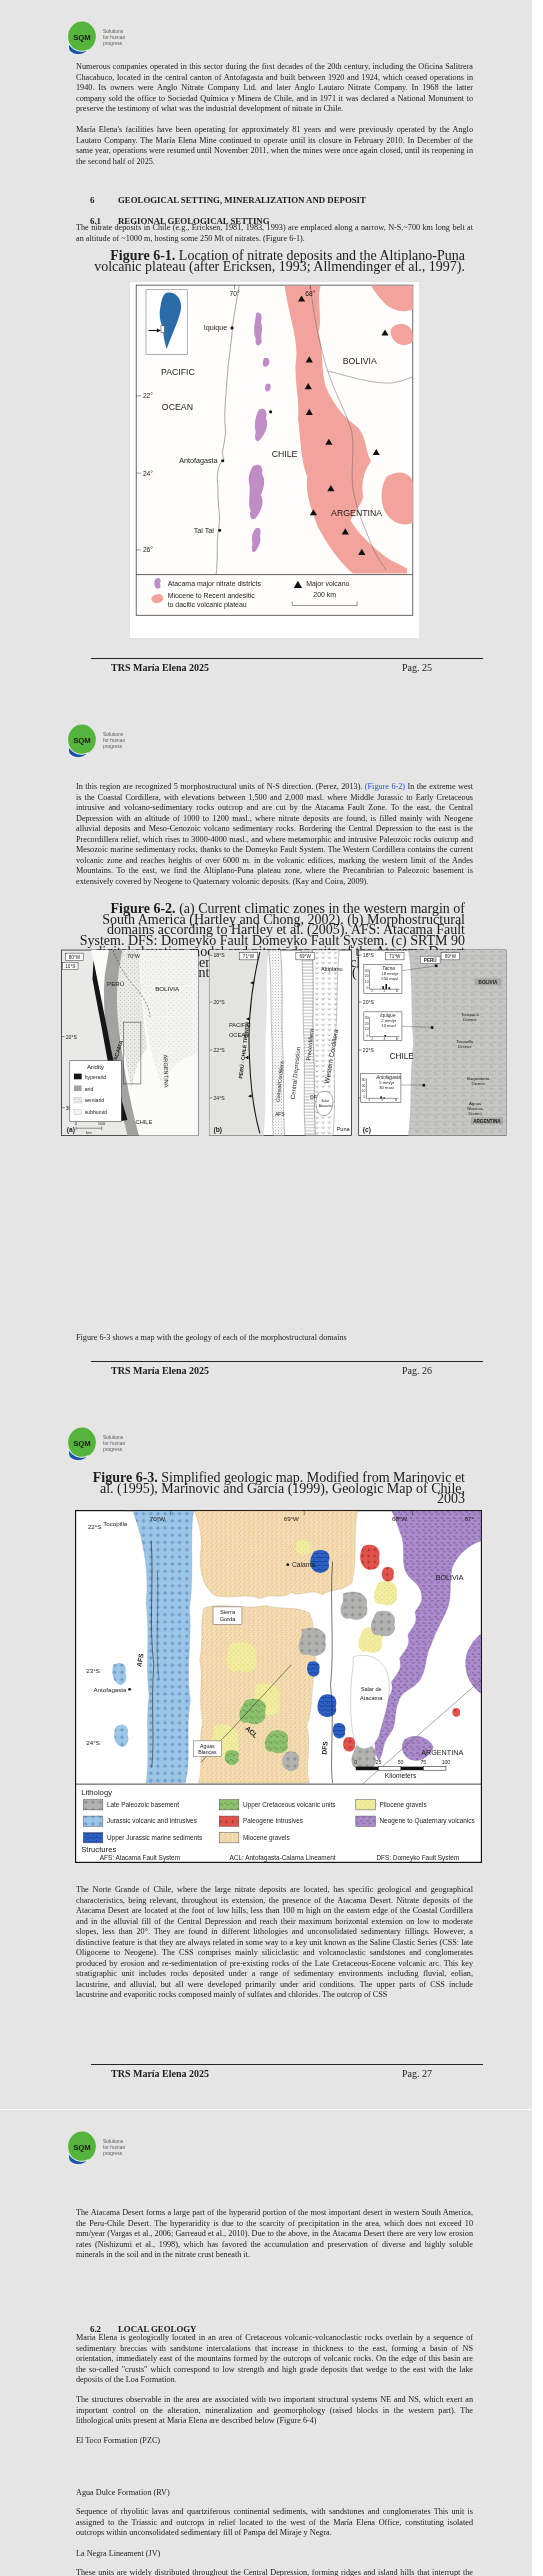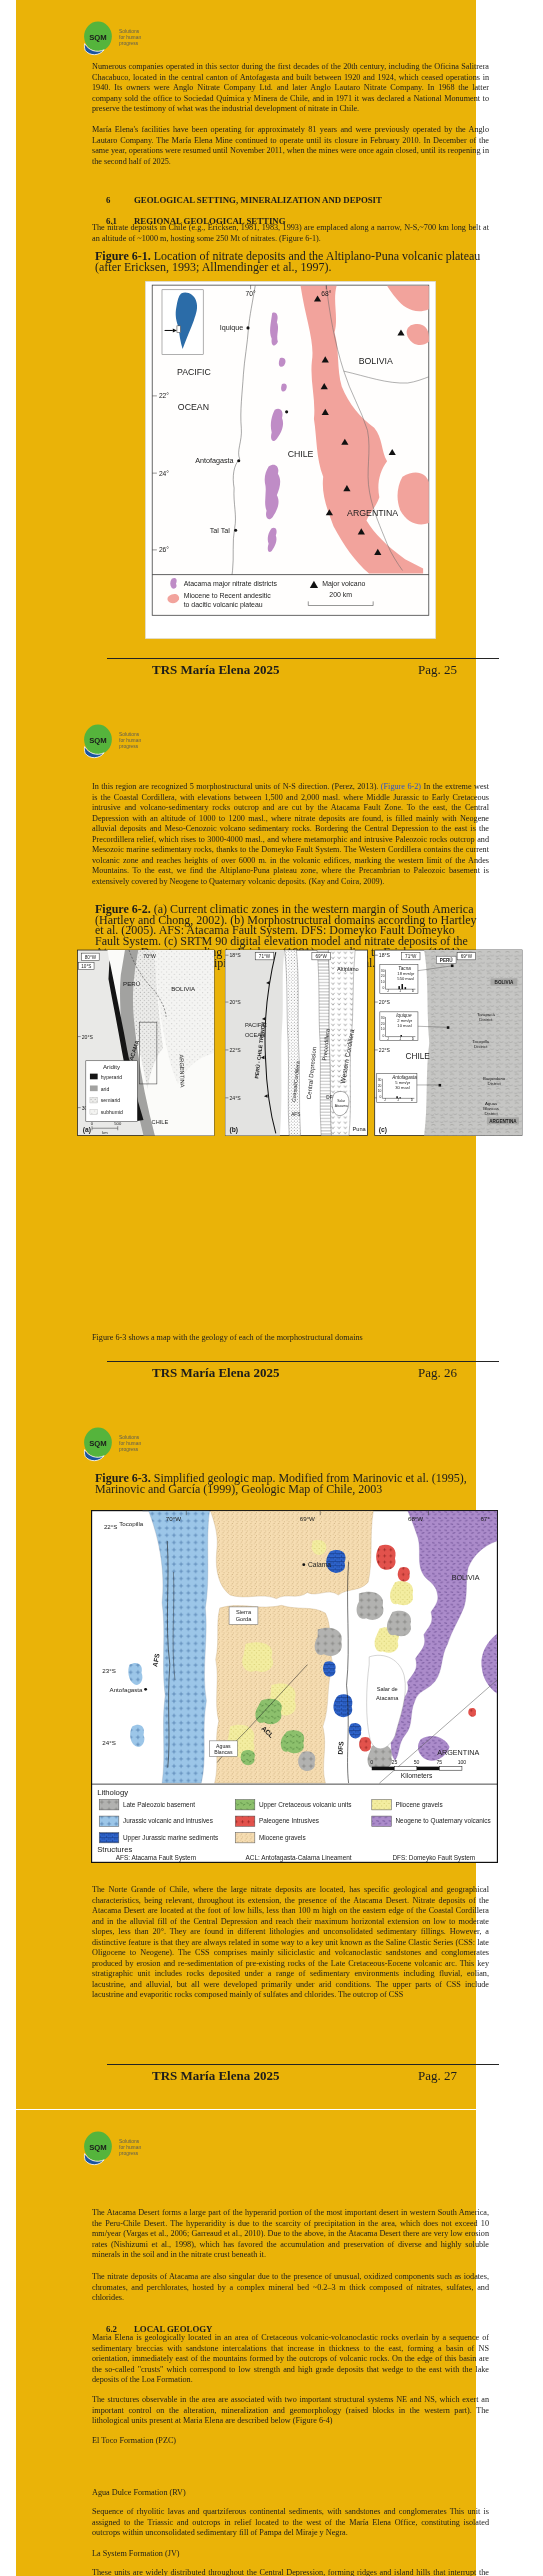--- a/index.html
+++ b/index.html
@@ -1,32 +1,32 @@
 <!DOCTYPE html>
 <html style="font-size:8.2px"><head>
 <meta charset="utf-8">
 <title>TRS María Elena 2025</title>
 <style>
   html,body { margin:0; padding:0; background:#fff; }
   .doc { position:relative; width:544px; height:2813px; background:#ffffff;
          font-family:"Liberation Serif", serif; color:#1c1c1c; overflow:hidden; }
-  .page { position:absolute; left:16px; width:460px; height:703px; background:#eab308; }
+  .page { position:absolute; left:0; width:532px; height:703px; background:#e5e5e5; }
   .logo { position:absolute; left:66px; top:20.6px; display:flex; }
   .logo-tag { font-family:"Liberation Sans", sans-serif; font-size:4.9px; color:#5c5c55;
               line-height:6px; margin:8.2px 0 0 3.1px; }
   .block { position:absolute; left:74px; width:397px; font-size:8.2px; line-height:10.5px;
            text-align:justify; margin:2px; }
-  .caption { position:absolute; left:79px; width:386px; font-size:12px; line-height:10.7px;
-             text-align:left; margin:0; }
+  .caption { position:absolute; left:79px; width:386px; font-size:14px; line-height:10.7px;
+             text-align:right; margin:0; }
   .head { position:absolute; left:74px; width:397px; font-size:8.8px; font-weight:bold; margin:16px; }
   .h-num { display:inline-block; width:28px; }
   .fig-link { color:#2a4fd0; cursor:pointer; }
   .footer-line { position:absolute; left:91px; top:658px; width:392px; border-top:1.5px solid #242424; }
-  .footer-title { position:absolute; left:111px; top:662px; font-size:13px; font-weight:bold;margin-left:25px; }
-  .footer-page { position:absolute; left:402px; top:662px; font-size:13px; }
+  .footer-title { position:absolute; left:111px; top:662px; font-size:10px; font-weight:bold; }
+  .footer-page { position:absolute; left:402px; top:662px; font-size:10px; }
   .fig { position:absolute; }
   svg text { font-family:"Liberation Sans", sans-serif; fill:#1b1b1b; }
 </style>
 </head>
 <body>
 
 <div class="doc">
 
 <section class="page" style="top:0">
   <div class="logo">
@@ -560,26 +560,25 @@
       <text x="31" y="36" text-anchor="middle" font-size="15" font-weight="bold" fill="#ffffff">SQM</text>
     </svg>
     <div class="logo-tag">
       <div>Solutions</div>
       <div>for human</div>
       <div>progress</div>
     </div>
   </div>
 
   <p class="block" style="top:96px">The Atacama Desert forms a large part of the hyperarid portion of the most important desert in western South America, the Peru-Chile Desert. The hyperaridity is due to the scarcity of precipitation in the area, which does not exceed 10 mm/year (Vargas et al., 2006; Garreaud et al., 2010). Due to the above, in the Atacama Desert there are very low erosion rates (Nishizumi et al., 1998), which has favored the accumulation and preservation of diverse and highly soluble minerals in the soil and in the nitrate crust beneath it.</p>
-  <p class="block" style="top:160px">The nitrate deposits of Atacama are also singular due to the presence of unusual, oxidized components such as iodates, chromates, and perchlorates, hosted by a complex mineral bed ~0.2–3 m thick composed of nitrates, sulfates, and chlorides.</p>
   <h3 class="head" style="top:198px"><span class="h-num">6.2</span><span>LOCAL GEOLOGY</span></h3>
   <p class="block" style="top:221px">Maria Elena is geologically located in an area of Cretaceous volcanic-volcanoclastic rocks overlain by a sequence of sedimentary breccias with sandstone intercalations that increase in thickness to the east, forming a basin of NS orientation, immediately east of the mountains formed by the outcrops of volcanic rocks. On the edge of this basin are the so-called "crusts" which correspond to low strength and high grade deposits that wedge to the east with the lake deposits of the Loa Formation.</p>
   <p class="block" style="top:283px">The structures observable in the area are associated with two important structural systems NE and NS, which exert an important control on the alteration, mineralization and geomorphology (raised blocks in the western part). The lithological units present at Maria Elena are described below (Figure 6-4)</p>
   <p class="block" style="top:324px">El Toco Formation (PZC)</p>
   <p class="block" style="top:376px">Agua Dulce Formation (RV)</p>
   <p class="block" style="top:395px">Sequence of rhyolitic lavas and quartziferous continental sediments, with sandstones and conglomerates This unit is assigned to the Triassic and outcrops in relief located to the west of the María Elena Office, constituting isolated outcrops within unconsolidated sedimentary fill of Pampa del Miraje y Negra.</p>
-  <p class="block" style="top:437px">La System Formation (JV)</p>
+  <p class="block" style="top:437px">La Negra Lineament (JV)</p>
   <p class="block" style="top:456px">These units are widely distributed throughout the Central Depression, forming ridges and island hills that interrupt the monotony of the saline sedimentary fillings. The stratigraphic sequence corresponds to porphyritic and aphanitic andesitic lavas of continental origin, with intercalations of breccias and coarse-grained sandstones and some tuffaceous levels that separate the stratifications of the andesitic lavas. This formation has been assigned a Middle to Upper Jurassic age, with outcrops in island hills such as Cerro Tupiza.</p>
 
 </section>
 
 </div>
 
 
 </body></html>

